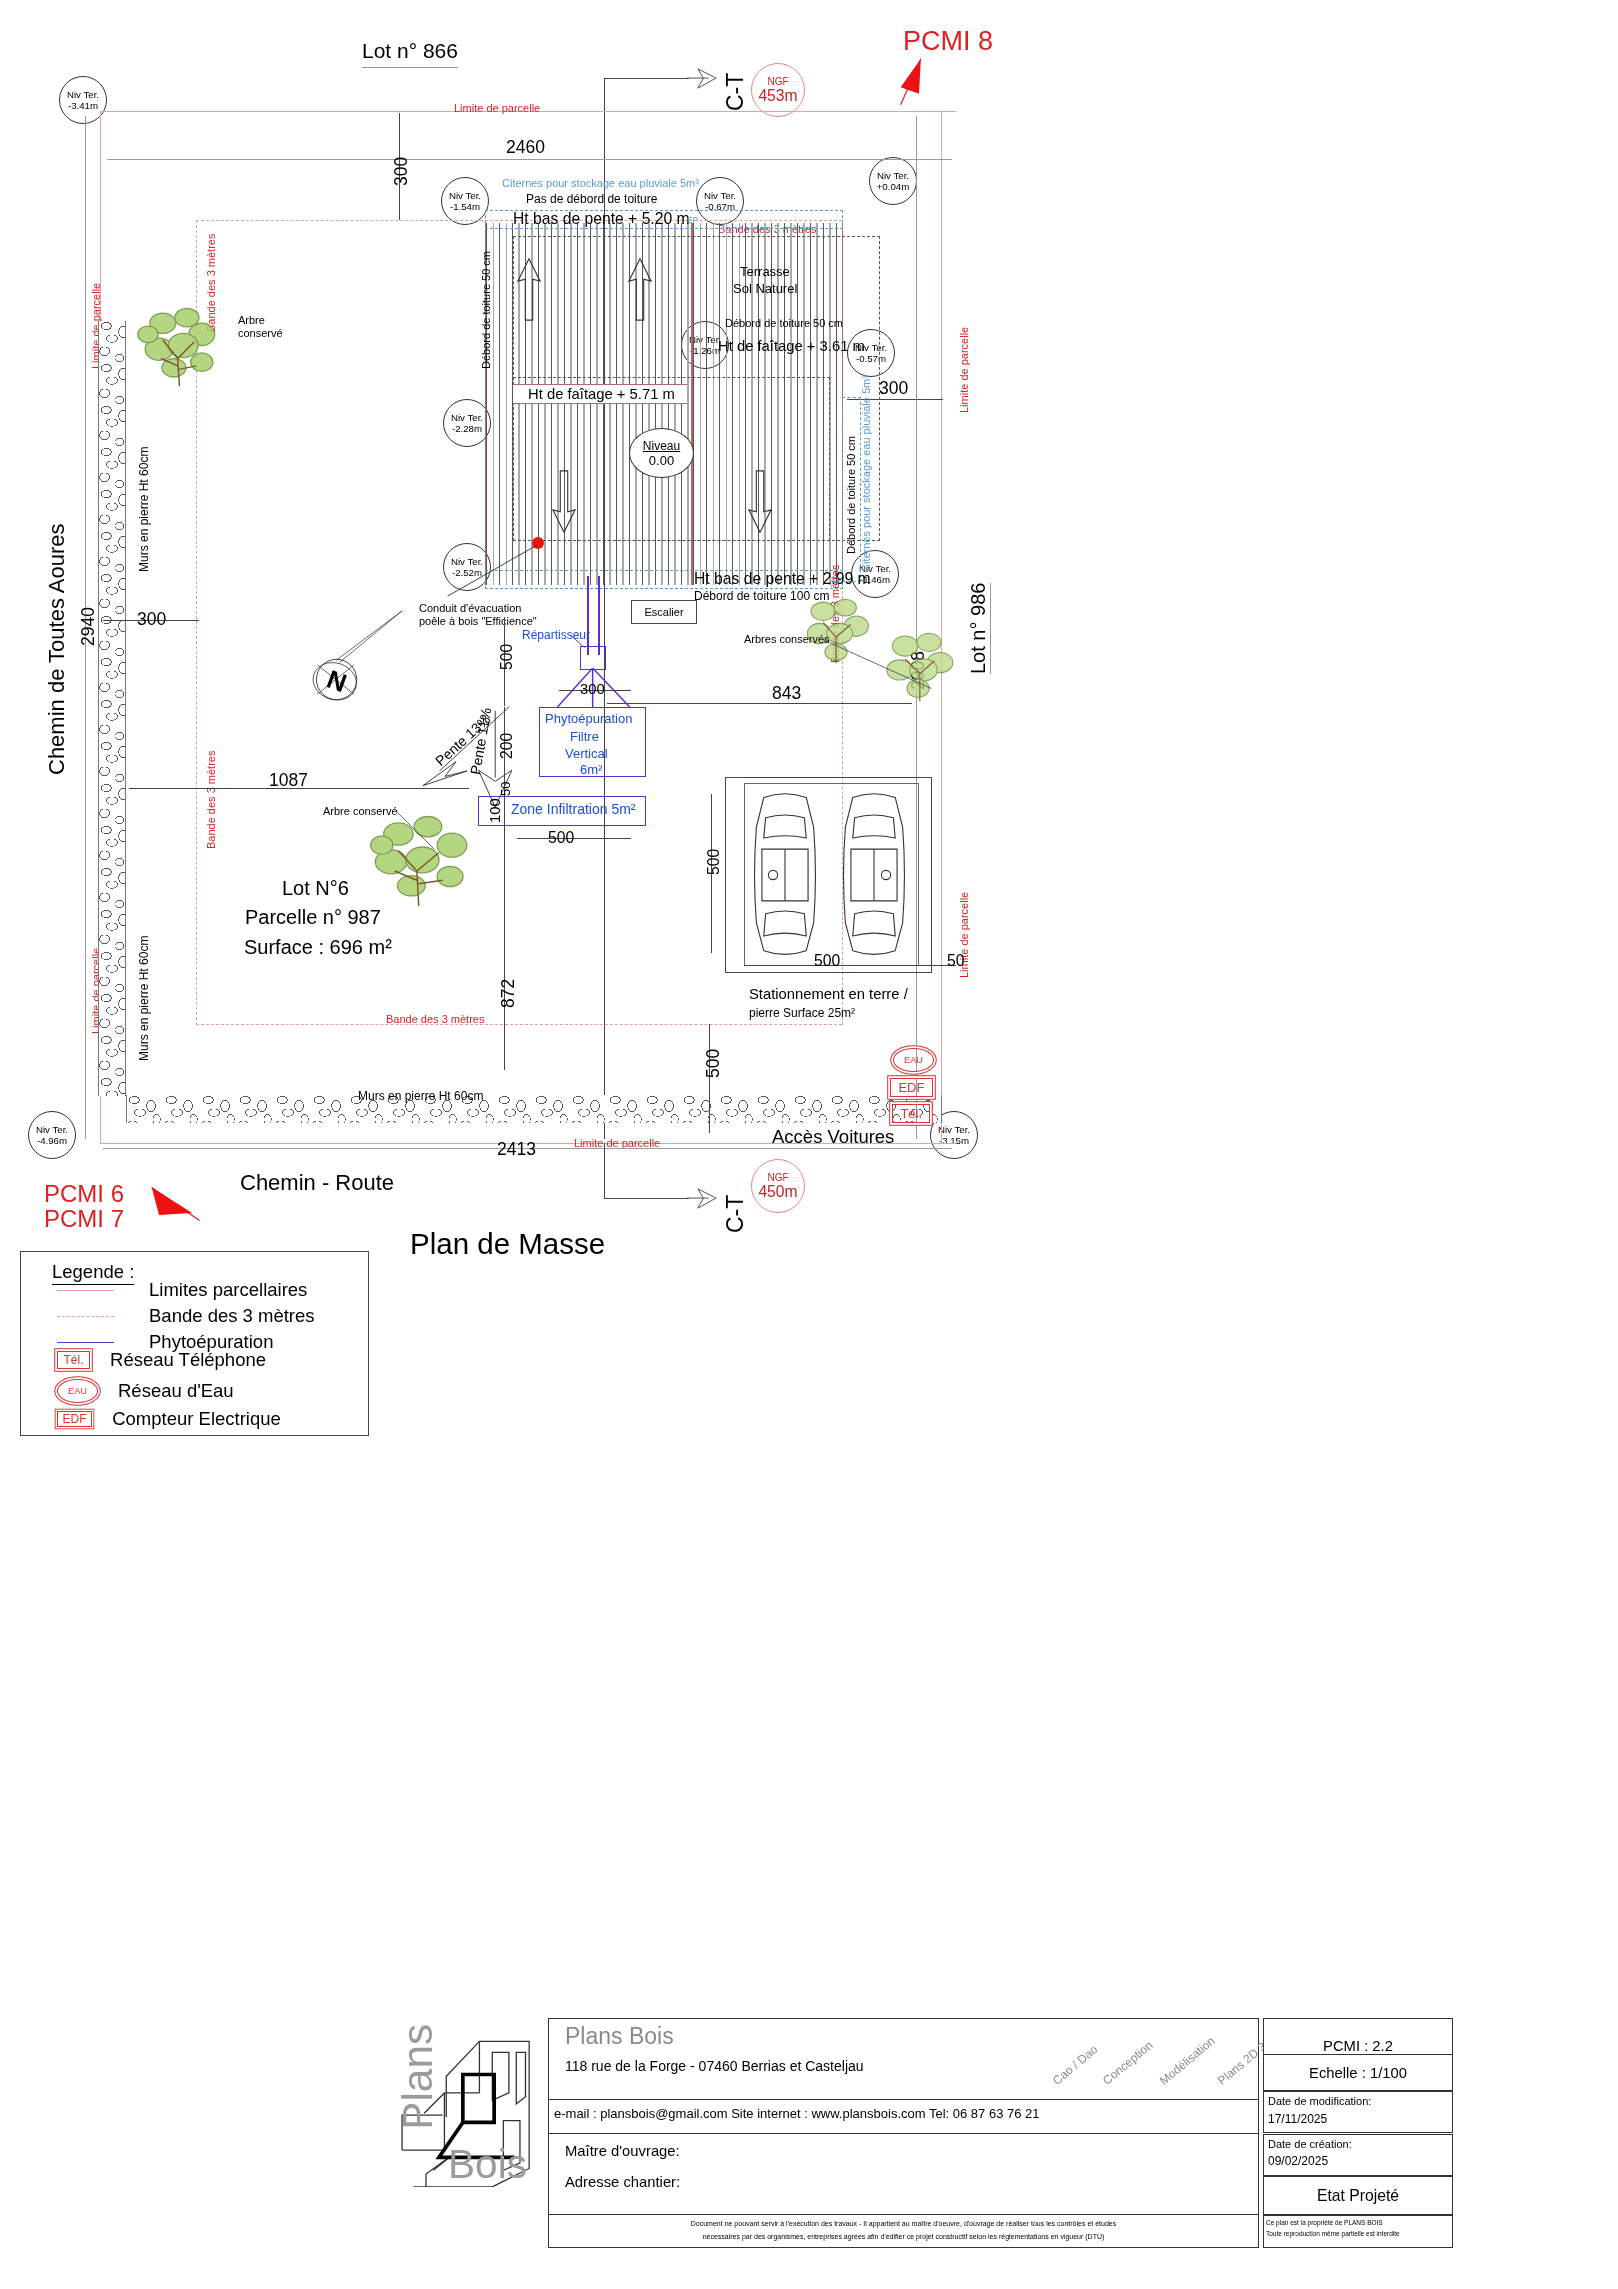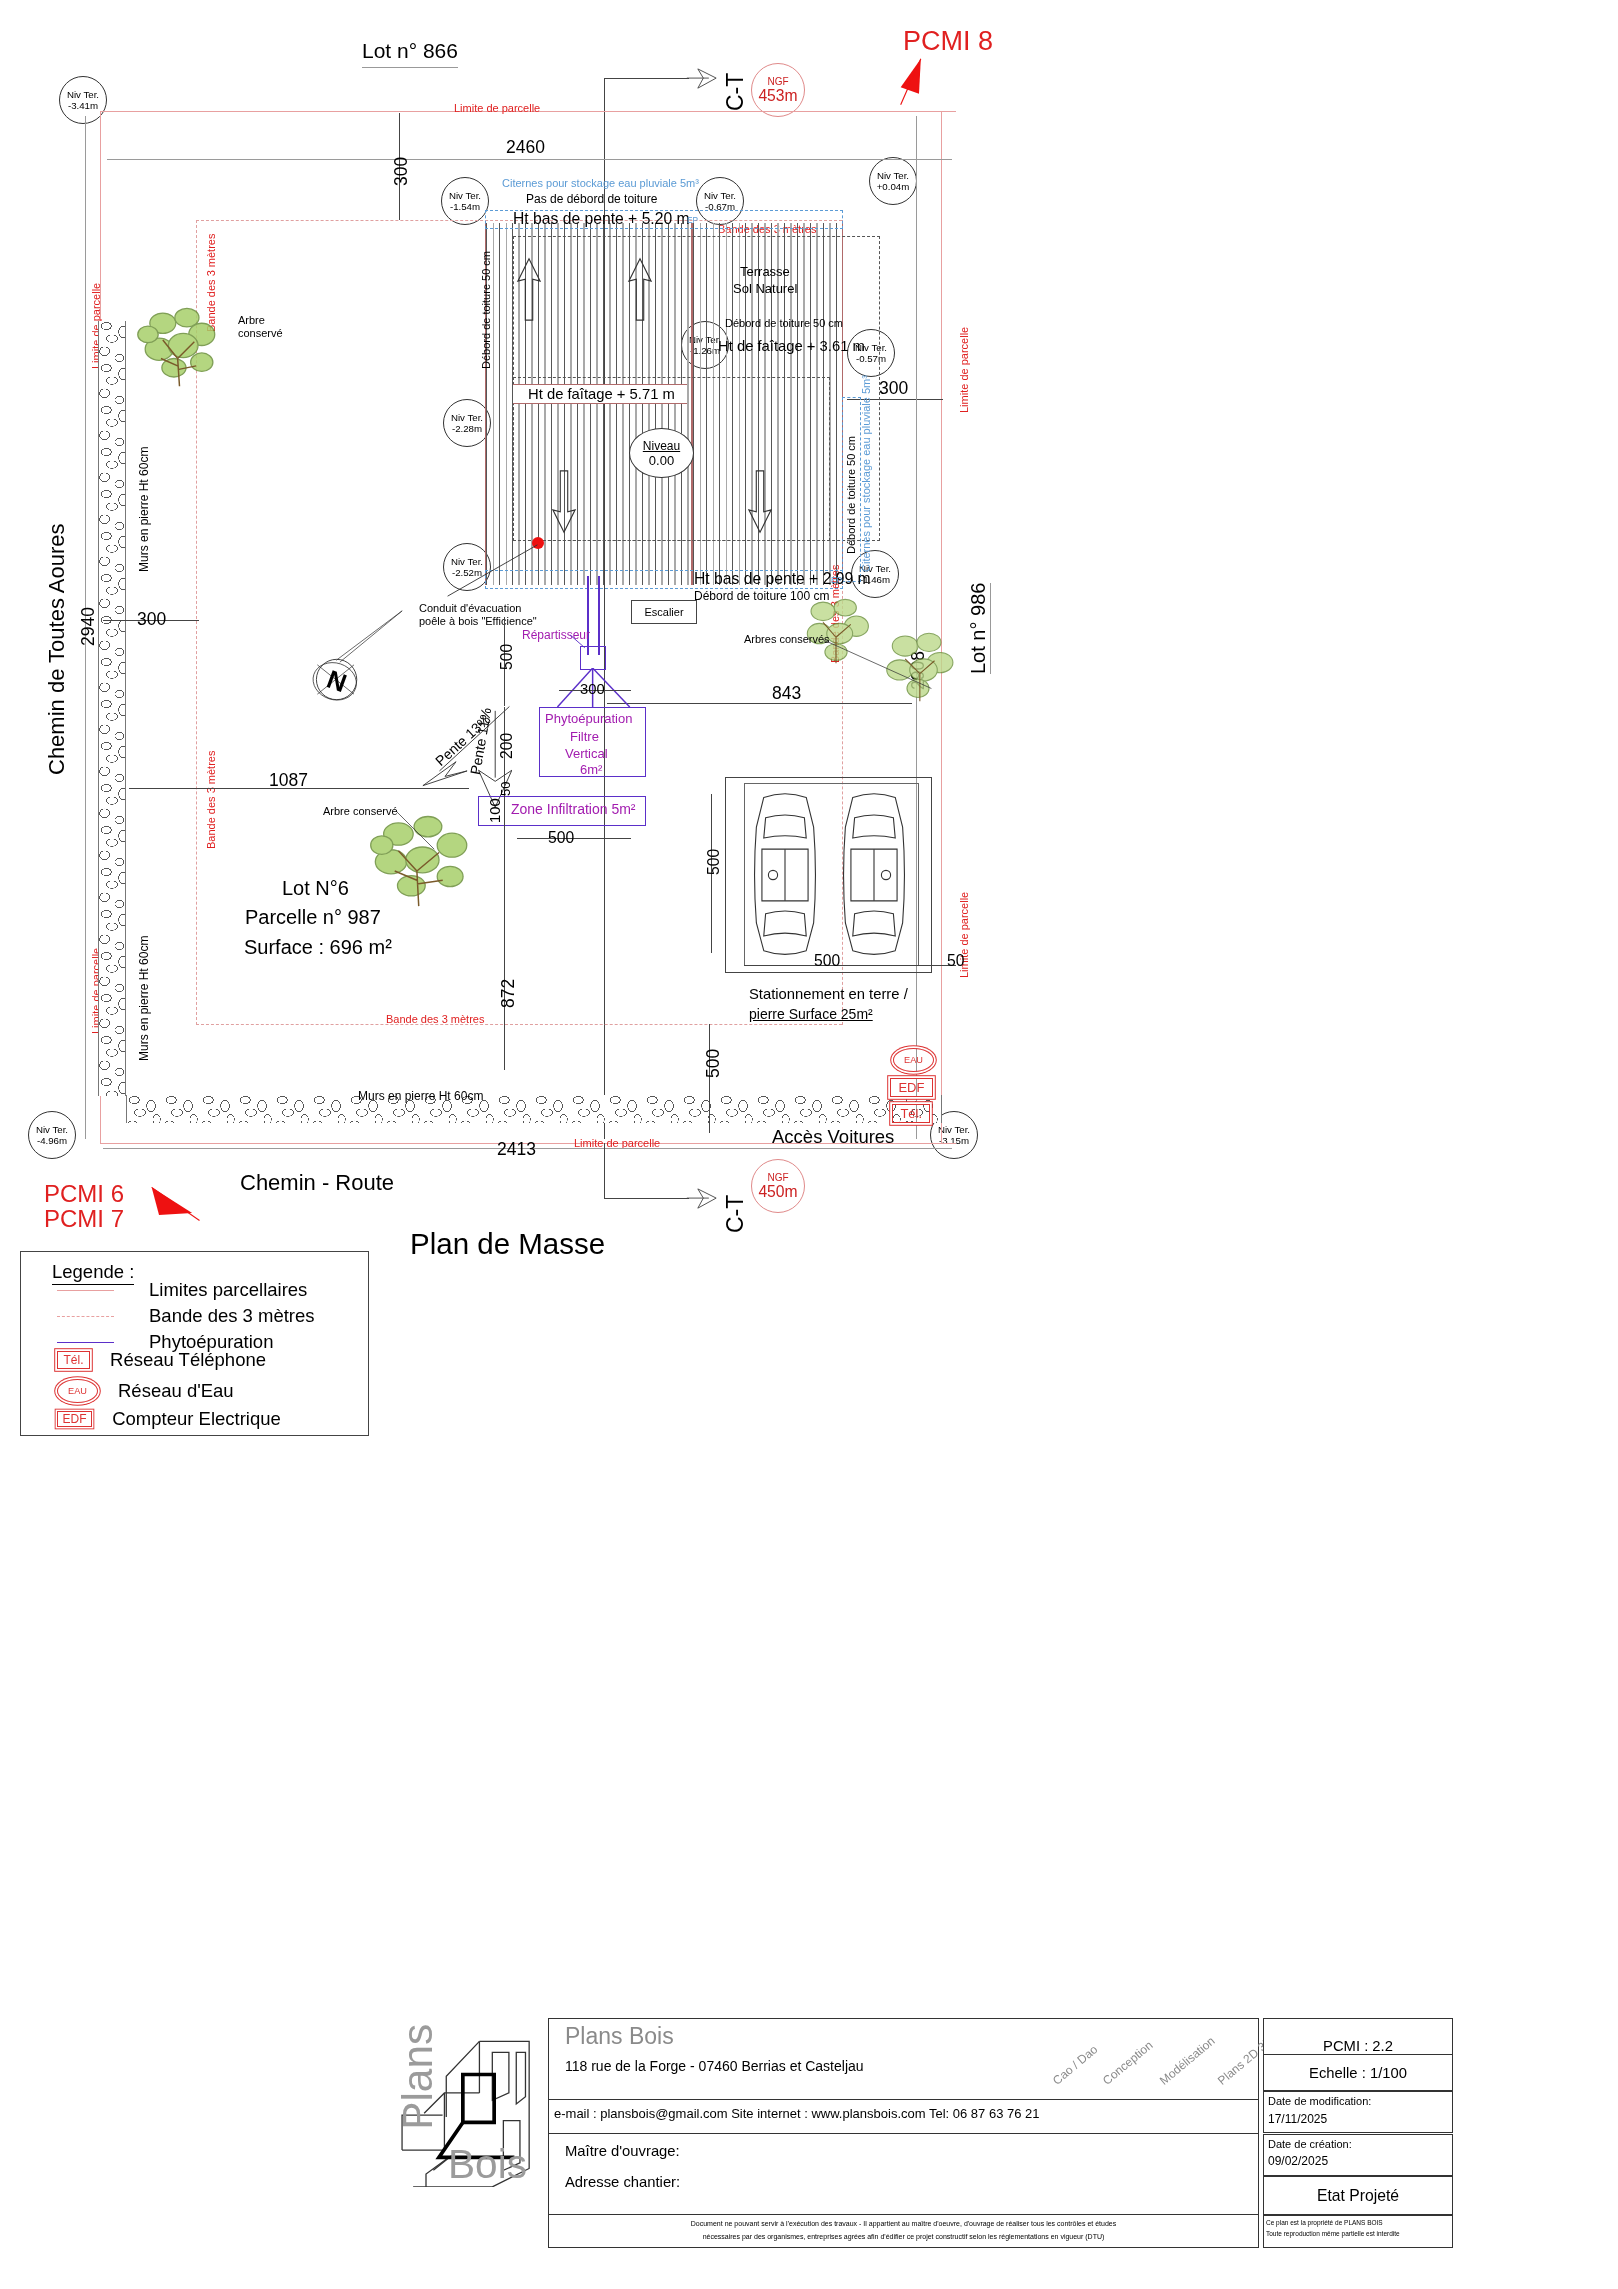--- a/index.html
+++ b/index.html
@@ -13,21 +13,21 @@
     width: 1619px;
     height: 2290px;
     background: #fff;
     overflow: hidden;
   }
   .abs { position: absolute; }
   .t { position: absolute; white-space: nowrap; font-family: "Liberation Sans", sans-serif; color:#000; }
   .rot90 { transform-origin: 0 0; transform: rotate(-90deg); }
   .red { color:#e02020; }
   .blue { color:#5b9bd5; }
-  .purple { color:#a21caf; }
+  .purple { color:#1d4ed8; }
   .grey { color:#8a8a8a; }
 
   
   .pline { position:absolute; background:#e8a0a0; }
   .pline.h { height:1.4px; }
   .pline.v { width:1.4px; }
   .dash-h { position:absolute; height:0; border-top:1.1px dashed #e0a0a0; }
   .dash-v { position:absolute; width:0; border-left:1.1px dashed #e0a0a0; }
   .kline { position:absolute; background:#9a9a9a; }
   .kline.h { height:0.9px; }
@@ -477,21 +477,21 @@
   </svg>
 
   <div class="bline v" style="left:711px; top:794px; height:159px;"></div>
   <div class="t rot90" style="left:705px; top:875px; font-size:15.7px;">500</div>
   <div class="bline h" style="left:744px; top:965px; width:175px;"></div>
   <div class="t" style="left:814px; top:952px; font-size:15.7px;">500</div>
   <div class="bline h" style="left:919px; top:965px; width:37px;"></div>
   <div class="t" style="left:947px; top:952px; font-size:15.7px;">50</div>
 
   <div class="t" style="left:749px; top:986px; font-size:14.8px;">Stationnement en terre /</div>
-  <div class="t" style="left:749px; top:1006px; font-size:14px;text-decoration:underline;">pierre Surface 25m²</div>
+  <div class="t" style="left:749px; top:1006px; font-size:12px;">pierre Surface 25m²</div>
 
   <div class="abs tag-eau" style="left:893px; top:1048px;">
     <span>EAU</span>
   </div>
   <div class="abs" style="left:890px; top:1078px; border:0.9px solid #d33; padding:0.9px 7.4px; color:#d33; font-size:13px; box-shadow:0 0 0 1.8px #fff,0 0 0 2.8px #d33;">
     <span>EDF</span>
   </div>
   <div class="abs" style="left:892px; top:1104px; border:0.9px solid #d33; padding:0.9px 7.4px; color:#d33; font-size:13px; box-shadow:0 0 0 1.8px #fff,0 0 0 2.8px #d33;">
     <span>Tél.</span>
   </div>

